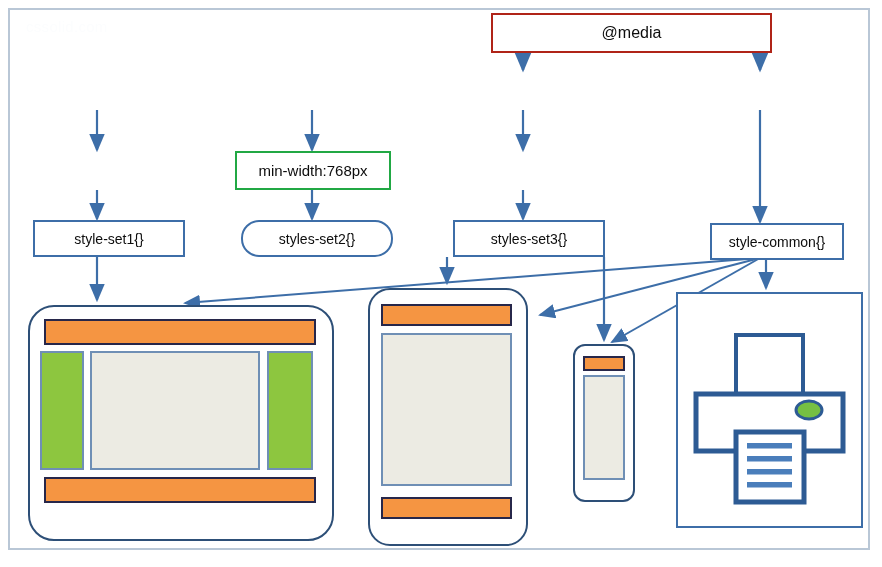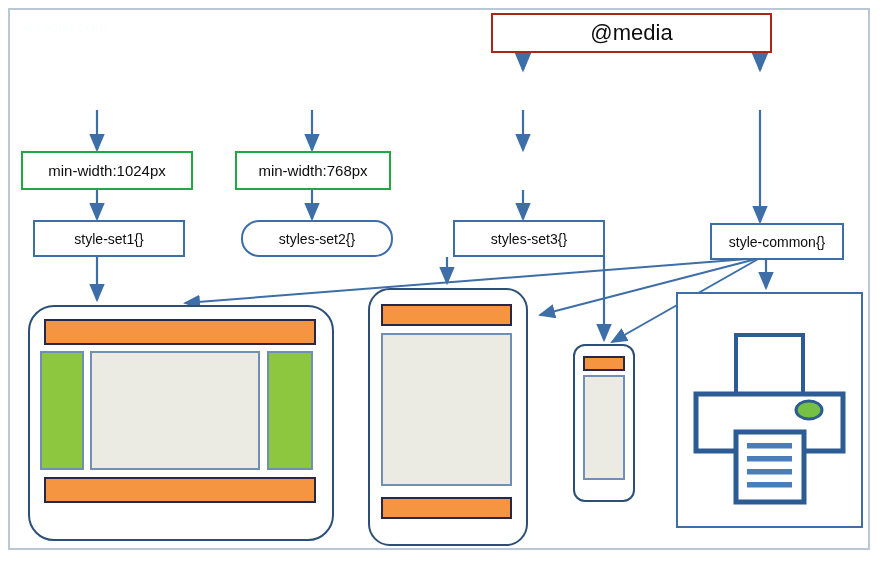--- a/index.html
+++ b/index.html
@@ -41,21 +41,21 @@
     box-sizing: border-box;
     display: flex;
     align-items: center;
     justify-content: center;
     background: #ffffff;
     color: #0d0d0d;
     white-space: nowrap;
   }
   .node-media {
     border: 2px solid #b02418;
-    font-size: 22px;
+    font-size: 16px;
   }
   .node-media-type {
     border: 2px solid #e8952f;
     font-size: 17px;
   }
   .node-query {
     border: 2px solid #21a844;
     font-size: 15px;
   }
   .node-style {
@@ -172,23 +172,20 @@
       <path d="M766,258 L766,288" stroke-width="2.2" marker-end="url(#ah2)"></path>
     </g>
   </svg>
 
   <div class="node node-media" style="left:491px;top:13px;width:281px;height:40px;">
     <span>@media</span>
   </div>
 
 
 
-  <div class="node node-query" style="left:21px;top:151px;width:172px;height:39px;">
-    <span>min-width:1024px</span>
-  </div>
 
   <div class="node node-query" style="left:235px;top:151px;width:156px;height:39px;">
     <span>min-width:768px</span>
   </div>
 
 
   <div class="node node-style" style="left:33px;top:220px;width:152px;height:37px;">
     <span>style-set1{}</span>
   </div>
 

